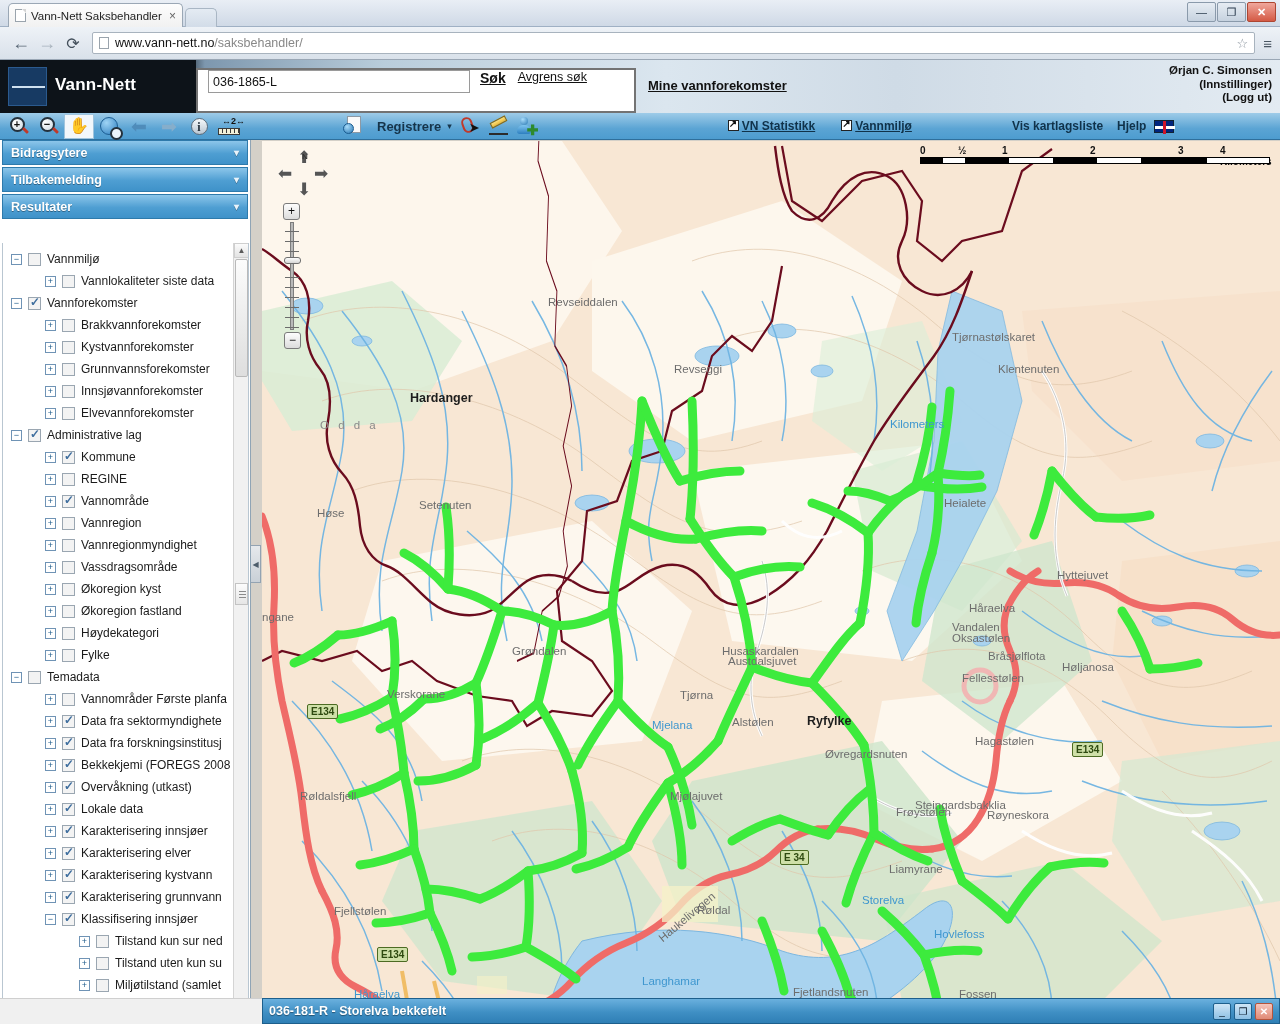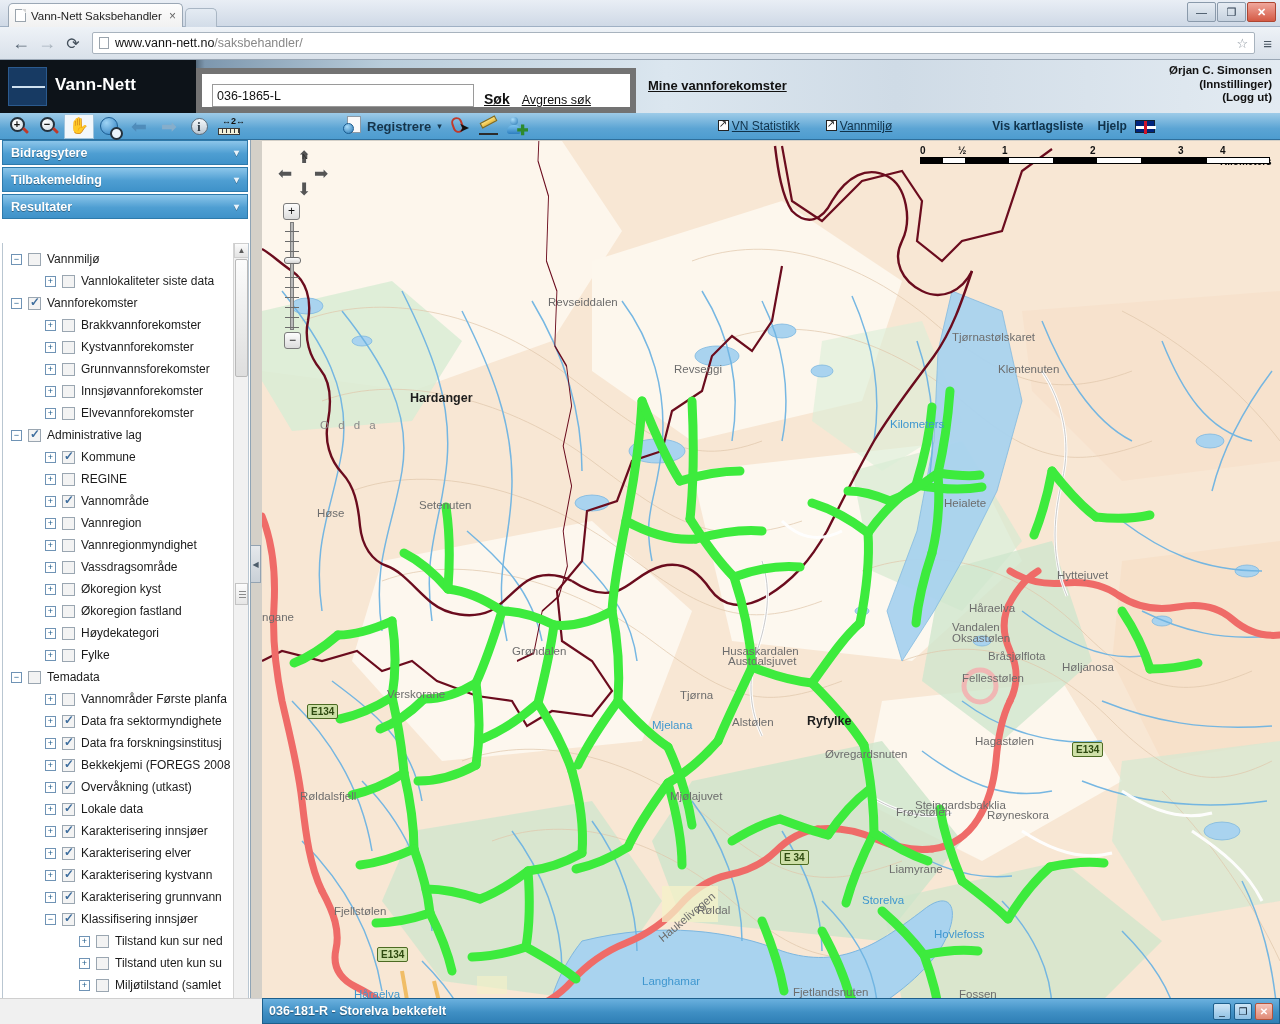--- a/index.html
+++ b/index.html
@@ -74,22 +74,22 @@
   #banner-left{position:absolute;left:0;top:0;width:196px;height:53px;
     background:#0d1319;}
   #logo-box{position:absolute;left:8px;top:7px;width:39px;height:39px;
     background:#173a63;border:1px solid #2b5a8e;}
   #logo-box:after{content:"";position:absolute;left:3px;top:18px;width:33px;
     height:2px;background:#cfe0ef;}
   #logo-text{position:absolute;left:55px;top:15px;color:#fff;
     font-size:17px;font-weight:bold;letter-spacing:.2px;}
   #searchbox{
     position:absolute;left:196px;top:68px;width:440px;height:45px;
-    background:#fff;border:6px solid #737373;
-    display:flex;align-items:flex-end;padding:0 10px;
+    background:#fff;border:2px solid #737373;
+    display:flex;align-items:flex-start;padding:0 10px;
   }
   #search-input{
     width:262px;height:23px;border:1px solid #9a9a9a;font-size:12.5px;
     padding:2px 4px;font-family:"Liberation Sans",sans-serif;color:#111;
   }
   #sok-link{margin-left:10px;font-size:14px;font-weight:bold;color:#111;
     text-decoration:underline;}
   #avgrens-link{margin-left:12px;font-size:12.5px;color:#111;
     text-decoration:underline;}
   #mine-link{position:absolute;left:648px;top:78px;font-size:13px;
@@ -135,42 +135,42 @@
     height:4px;background:#3a3a3a;box-shadow:4px 0 #3a3a3a,8px 0 #3a3a3a,
       12px 0 #3a3a3a,16px 0 #3a3a3a;}
   .ruler .q{position:absolute;left:4px;top:-1px;font-size:9px;
     font-weight:bold;color:#111;}
   #reg-doc{width:19px;height:20px;position:relative;margin-left:6px;}
   #reg-doc .pg{position:absolute;left:3px;top:0;width:14px;height:17px;
     background:#fafafa;border:1px solid #8d99a4;}
   #reg-doc .gear{position:absolute;left:-1px;top:7px;width:11px;height:11px;
     border-radius:50%;background:radial-gradient(circle at 35% 30%,#a9dcfa,#2878b4);
     border:1px solid #1b5c90;}
-  #reg-label{font-size:13px;font-weight:bold;color:#16344a;margin-left:4px;}
+  #reg-label{font-size:13px;font-weight:bold;color:#16344a;margin-left:14px;}
   #reg-caret{margin-left:6px;font-size:9px;color:#17364d;}
   .pin-ico{width:22px;height:20px;position:relative;margin-left:8px;}
   .pin-ico .clip{position:absolute;left:2px;top:1px;width:11px;height:16px;
     border:2px solid #c0392b;border-radius:6px;transform:rotate(-20deg);}
   .pin-ico .cur{position:absolute;left:9px;top:4px;font-size:13px;color:#111;}
   .pencil-ico{width:22px;height:20px;position:relative;margin-left:6px;}
   .pencil-ico .body{position:absolute;left:2px;top:3px;width:17px;height:6px;
     background:linear-gradient(#ffe27a,#e8b83a);border:1px solid #8a6a12;
     transform:rotate(-28deg);}
   .pencil-ico .line{position:absolute;left:1px;bottom:1px;width:19px;height:2px;
     background:#2b2b2b;}
   .person-ico{width:22px;height:20px;position:relative;margin-left:6px;}
   .person-ico .head{position:absolute;left:4px;top:1px;width:8px;height:8px;
     border-radius:50%;background:radial-gradient(circle at 35% 30%,#a9dcfa,#2878b4);}
   .person-ico .body2{position:absolute;left:1px;top:9px;width:14px;height:9px;
     border-radius:7px 7px 3px 3px;
     background:linear-gradient(#7fc5ef,#2d7fc0);}
   .person-ico .plus{position:absolute;right:0;bottom:0;width:11px;height:11px;
     color:#2d8a2d;font-size:14px;font-weight:bold;line-height:10px;
     text-align:center;}
-  .tb-link{color:#10324a;font-size:12px;font-weight:normal;
+  .tb-link{color:#10324a;font-size:12px;font-weight:bold;
     text-decoration:underline;margin-left:6px;}
   .ext-ico{display:inline-block;width:11px;height:11px;border:1px solid #222;
     background:#fff;position:relative;margin-right:3px;vertical-align:-1px;}
   .ext-ico:after{content:"↗";position:absolute;left:0;top:-3px;font-size:10px;
     color:#111;}
   .tb-plain{color:#10324a;font-size:12px;font-weight:bold;margin-left:18px;}
   #flag{width:20px;height:13px;margin-left:8px;position:relative;
     background:#00247d;border:1px solid #123;}
   #flag:before{content:"";position:absolute;left:0;top:5px;width:20px;height:3px;
     background:#fff;box-shadow:0 0 0 0 #fff;}

